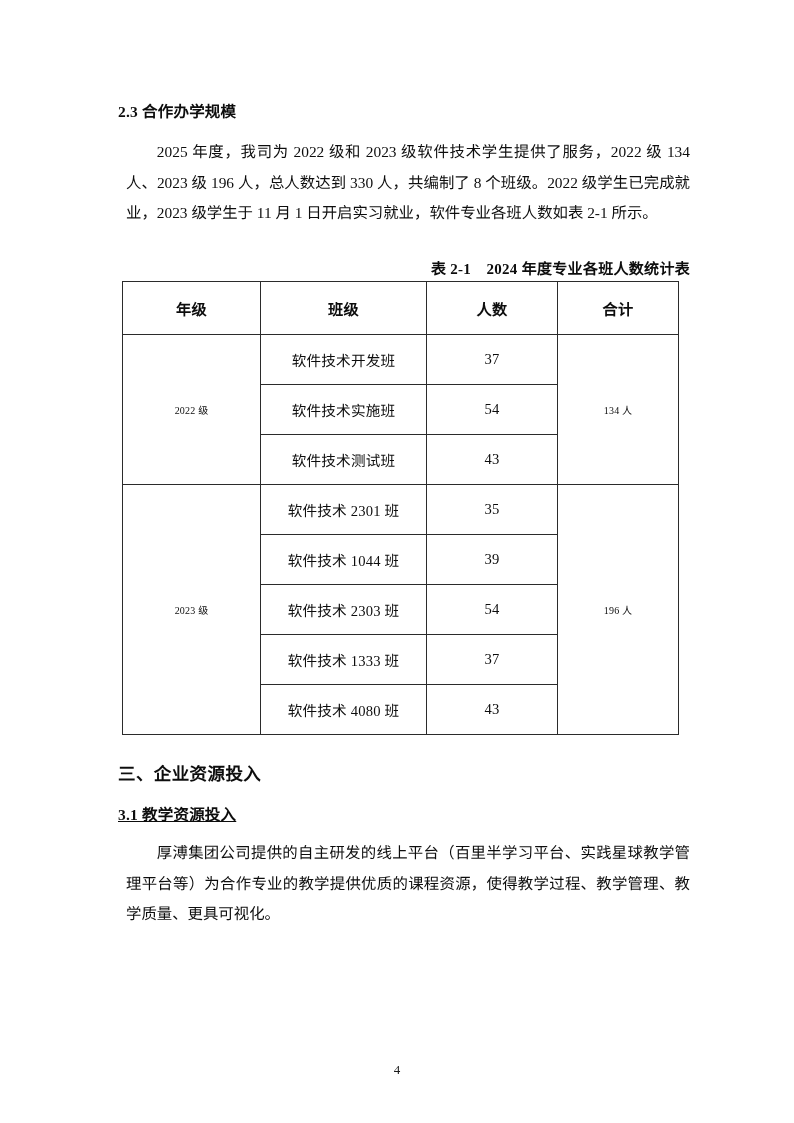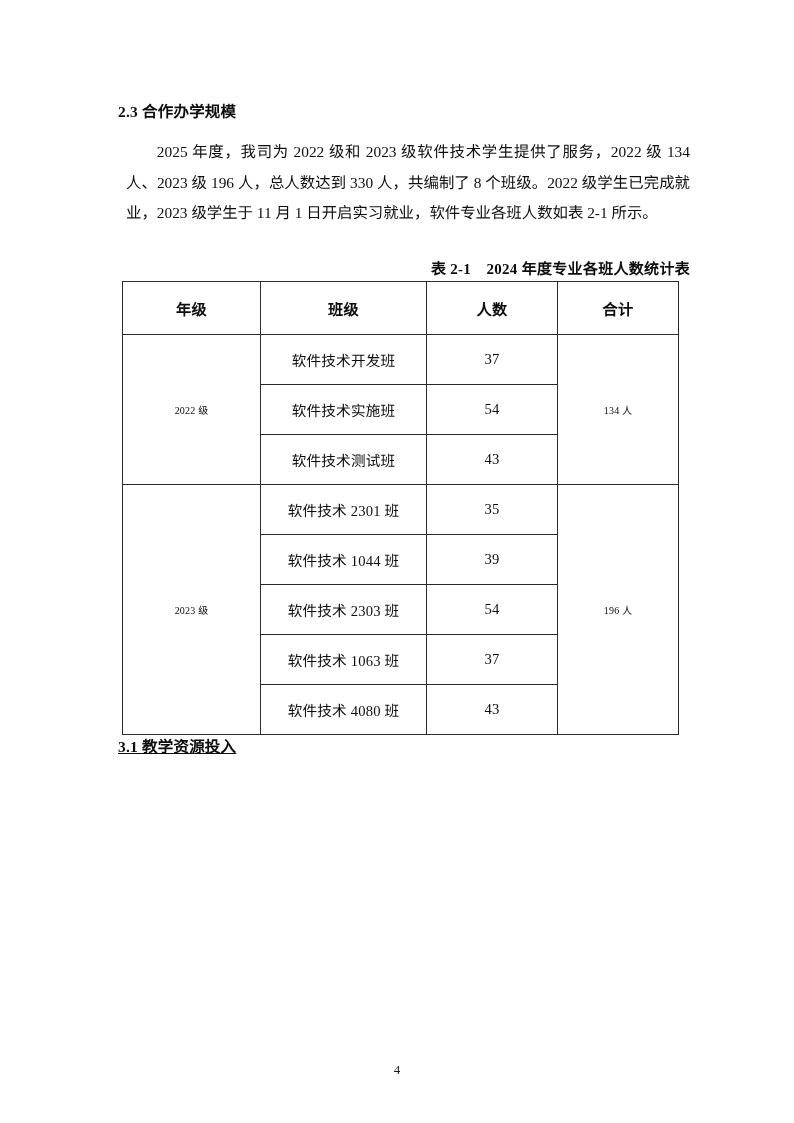--- a/index.html
+++ b/index.html
@@ -168,31 +168,33 @@
         </tr>
         <tr>
           <td>软件技术 1044 班</td>
           <td>39</td>
         </tr>
         <tr>
           <td>软件技术 2303 班</td>
           <td>54</td>
         </tr>
         <tr>
-          <td>软件技术 1063 班</td>
+          <td>软件技术 1333 班</td>
           <td>37</td>
         </tr>
         <tr>
           <td>软件技术 4080 班</td>
           <td>43</td>
         </tr>
       </tbody>
     </table>
 
+    <h1 class="major-h">三、企业资源投入</h1>
 
     <h2 class="sub-h">3.1 教学资源投入</h2>
 
+    <p class="body-p">厚溥集团公司提供的自主研发的线上平台（百里半学习平台、实践星球教学管理平台等）为合作专业的教学提供优质的课程资源，使得教学过程、教学管理、教学质量、更具可视化。</p>
 
 
   </div>
 
   <div class="page-num">4</div>
 </div>
 
 </body></html>

